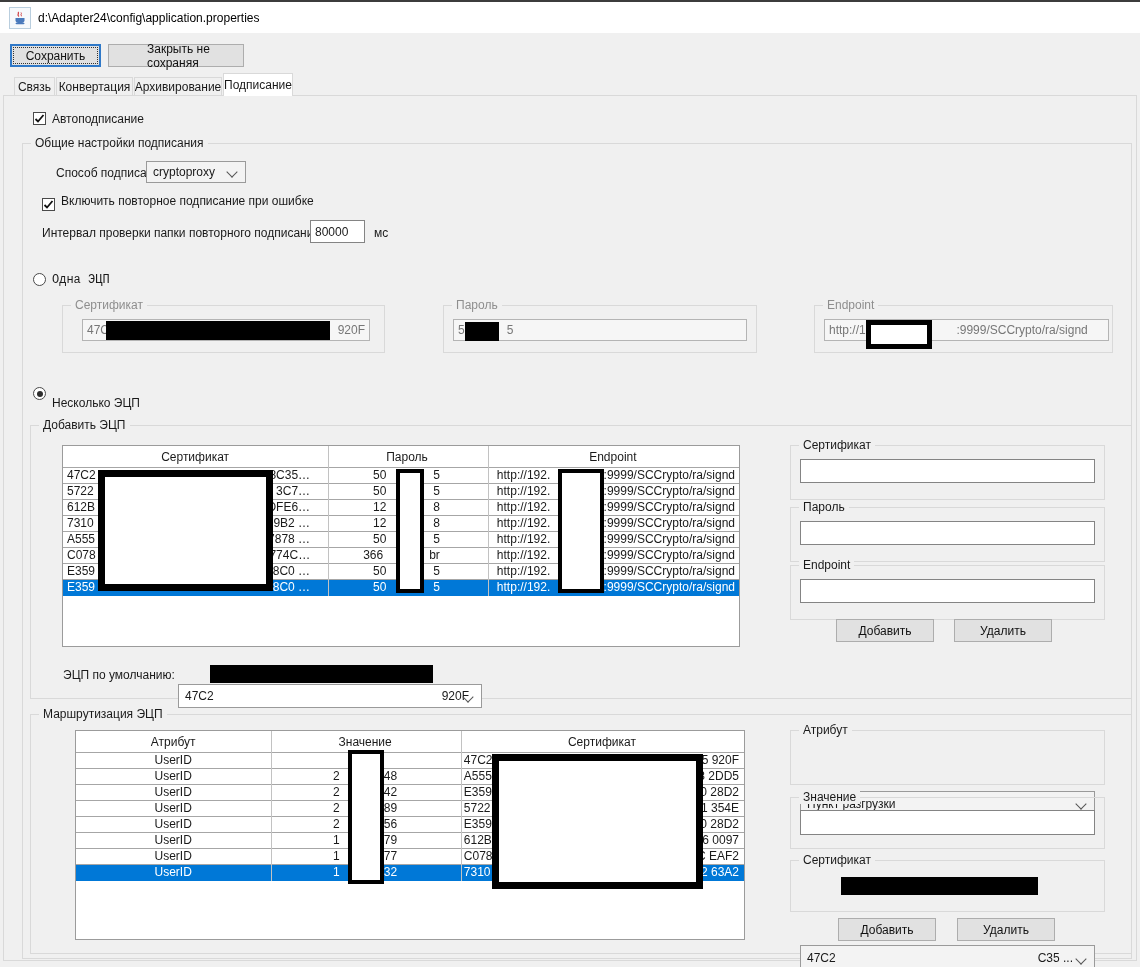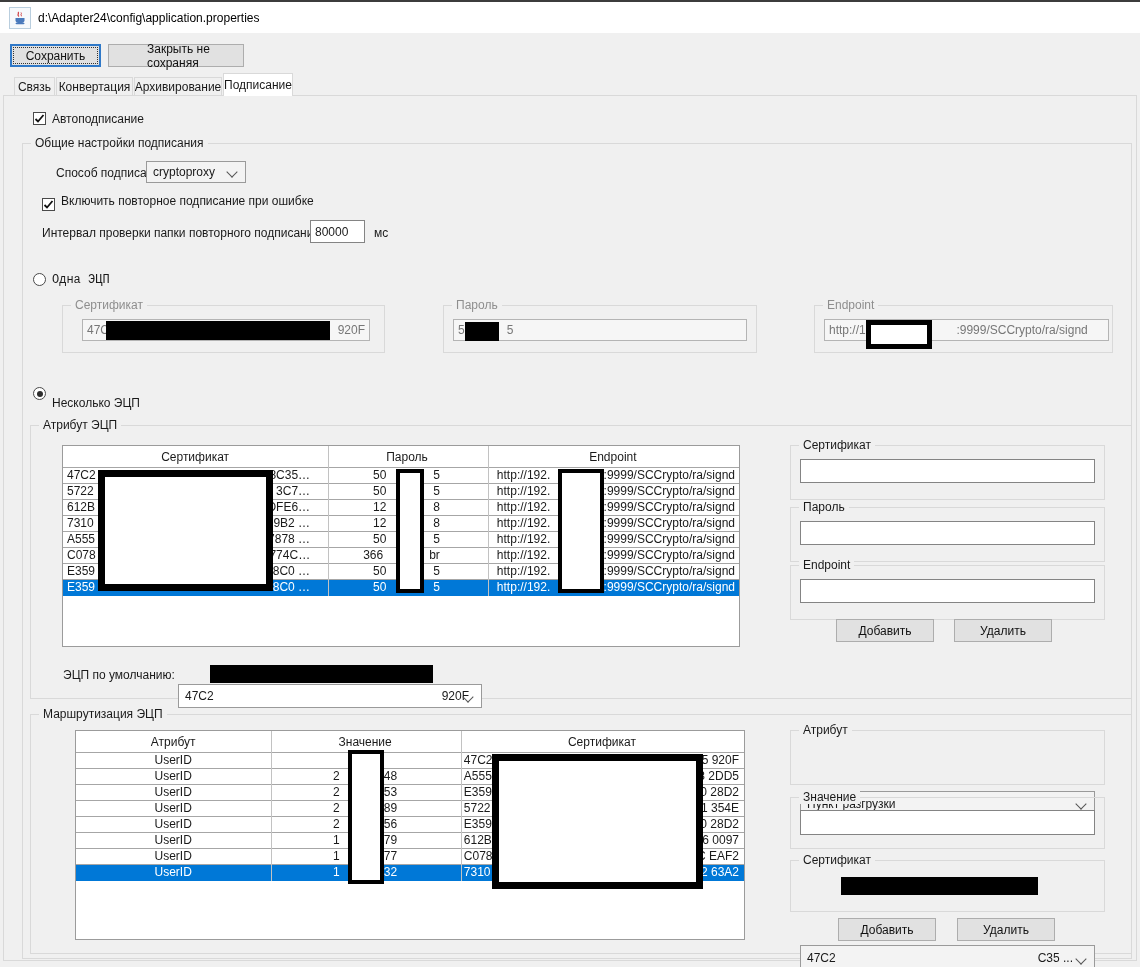--- a/index.html
+++ b/index.html
@@ -143,21 +143,21 @@
     <span>:9999/SCCrypto/ra/signd</span>
   </div>
   <div class="abs rframe" style="left:866px;top:318px;width:66px;height:29px;border-width:5px;"></div>
 
   <span class="abs rb" style="left:33px;top:385px;">
       <span class="rb-dot"></span>
     </span>
   <span class="abs lbl" style="left:52px;top:385px;margin-top:9px;">Несколько ЭЦП</span>
 
   <div class="abs grp" style="left:30px;top:423px;width:1102px;height:274px;">
-    <span class="legend">Атрибут ЭЦП</span>
+    <span class="legend">Добавить ЭЦП</span>
   </div>
 
   <div class="abs tbl" style="left:62px;top:443px;width:678px;height:202px;">
     <div class="thead">
       <span class="th" style="width:265px;">Сертификат</span>
       <span class="th" style="width:160px;">Пароль</span>
       <span class="th" style="width:253px;">Endpoint</span>
     </div>
     <div class="trow">
       <span class="cell" style="width:265px;padding:0 17px 0 4px;justify-content:space-between;">
@@ -348,21 +348,21 @@
           <span>8 2DD5</span>
         </span>
     </div>
     <div class="trow">
       <span class="cell" style="width:195px;justify-content:center;">
           <span>UserID</span>
         </span>
       <span class="cell" style="width:190px;justify-content:center;">
           <span>2</span>
           <span style="width:44px"></span>
-          <span>53</span>
+          <span>42</span>
         </span>
       <span class="cell" style="width:285px;padding:0 5px 0 4px;justify-content:space-between;">
           <span>E359</span>
           <span>0 28D2</span>
         </span>
     </div>
     <div class="trow">
       <span class="cell" style="width:195px;justify-content:center;">
           <span>UserID</span>
         </span>

